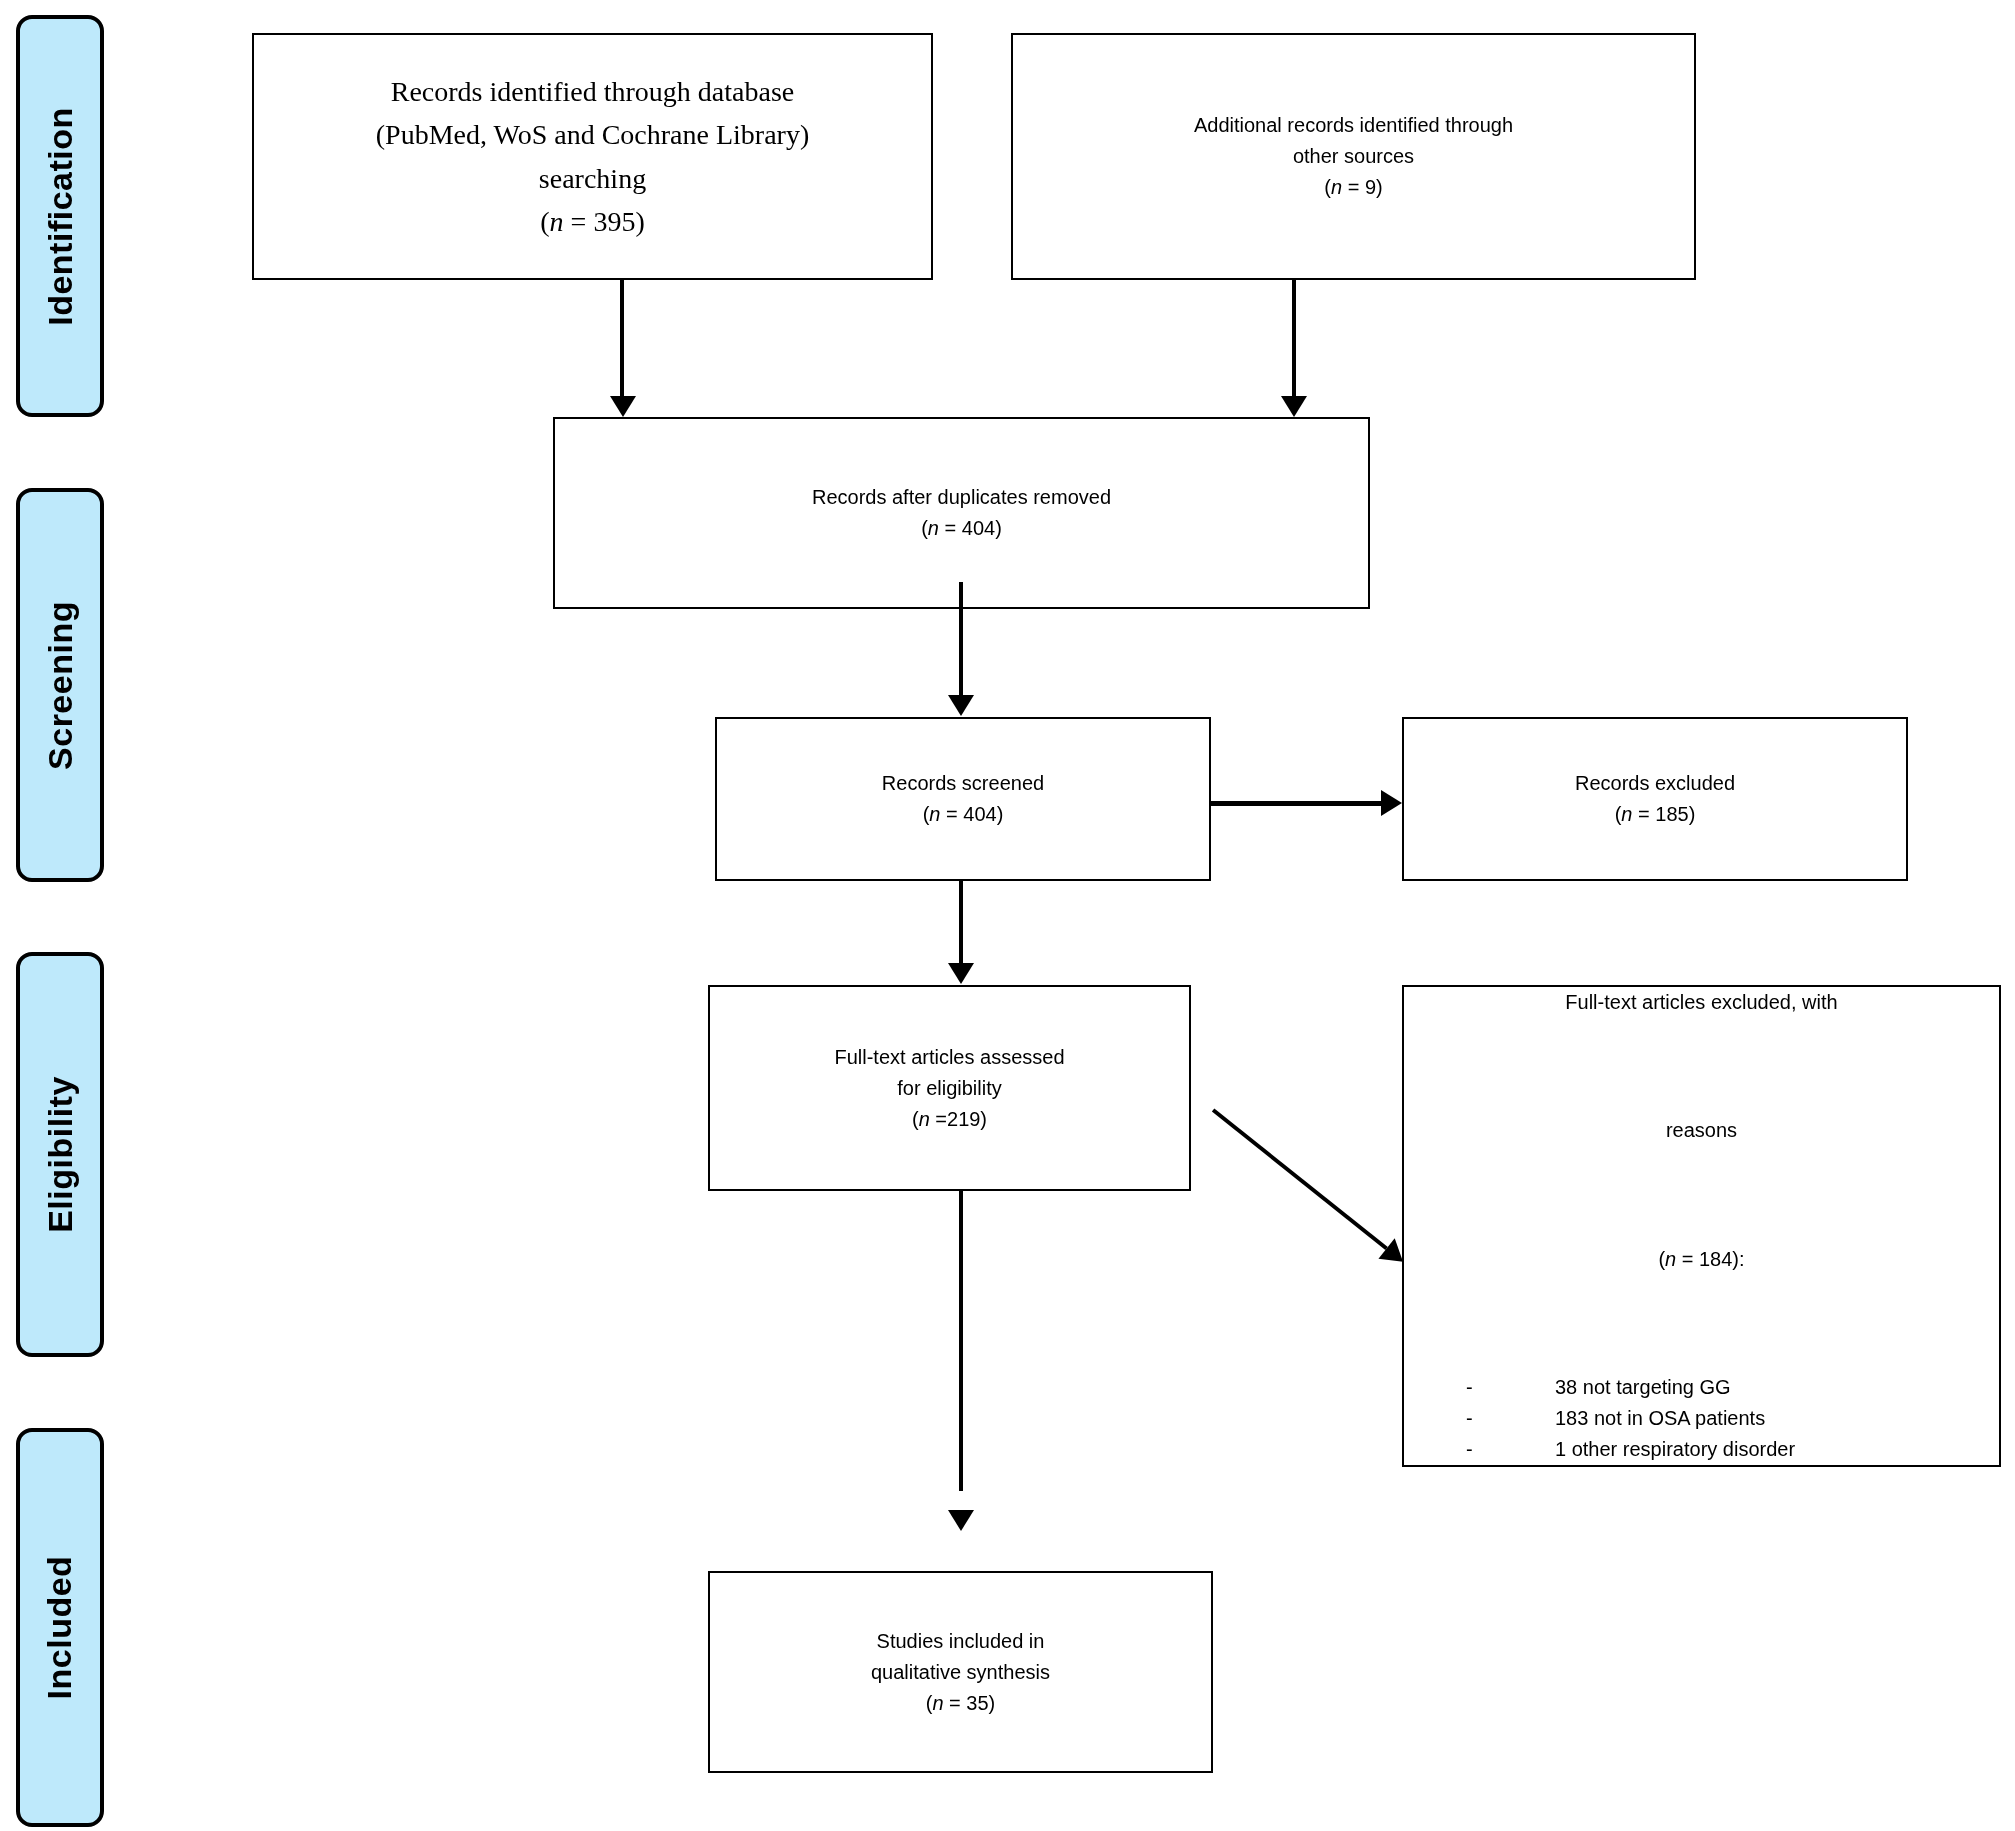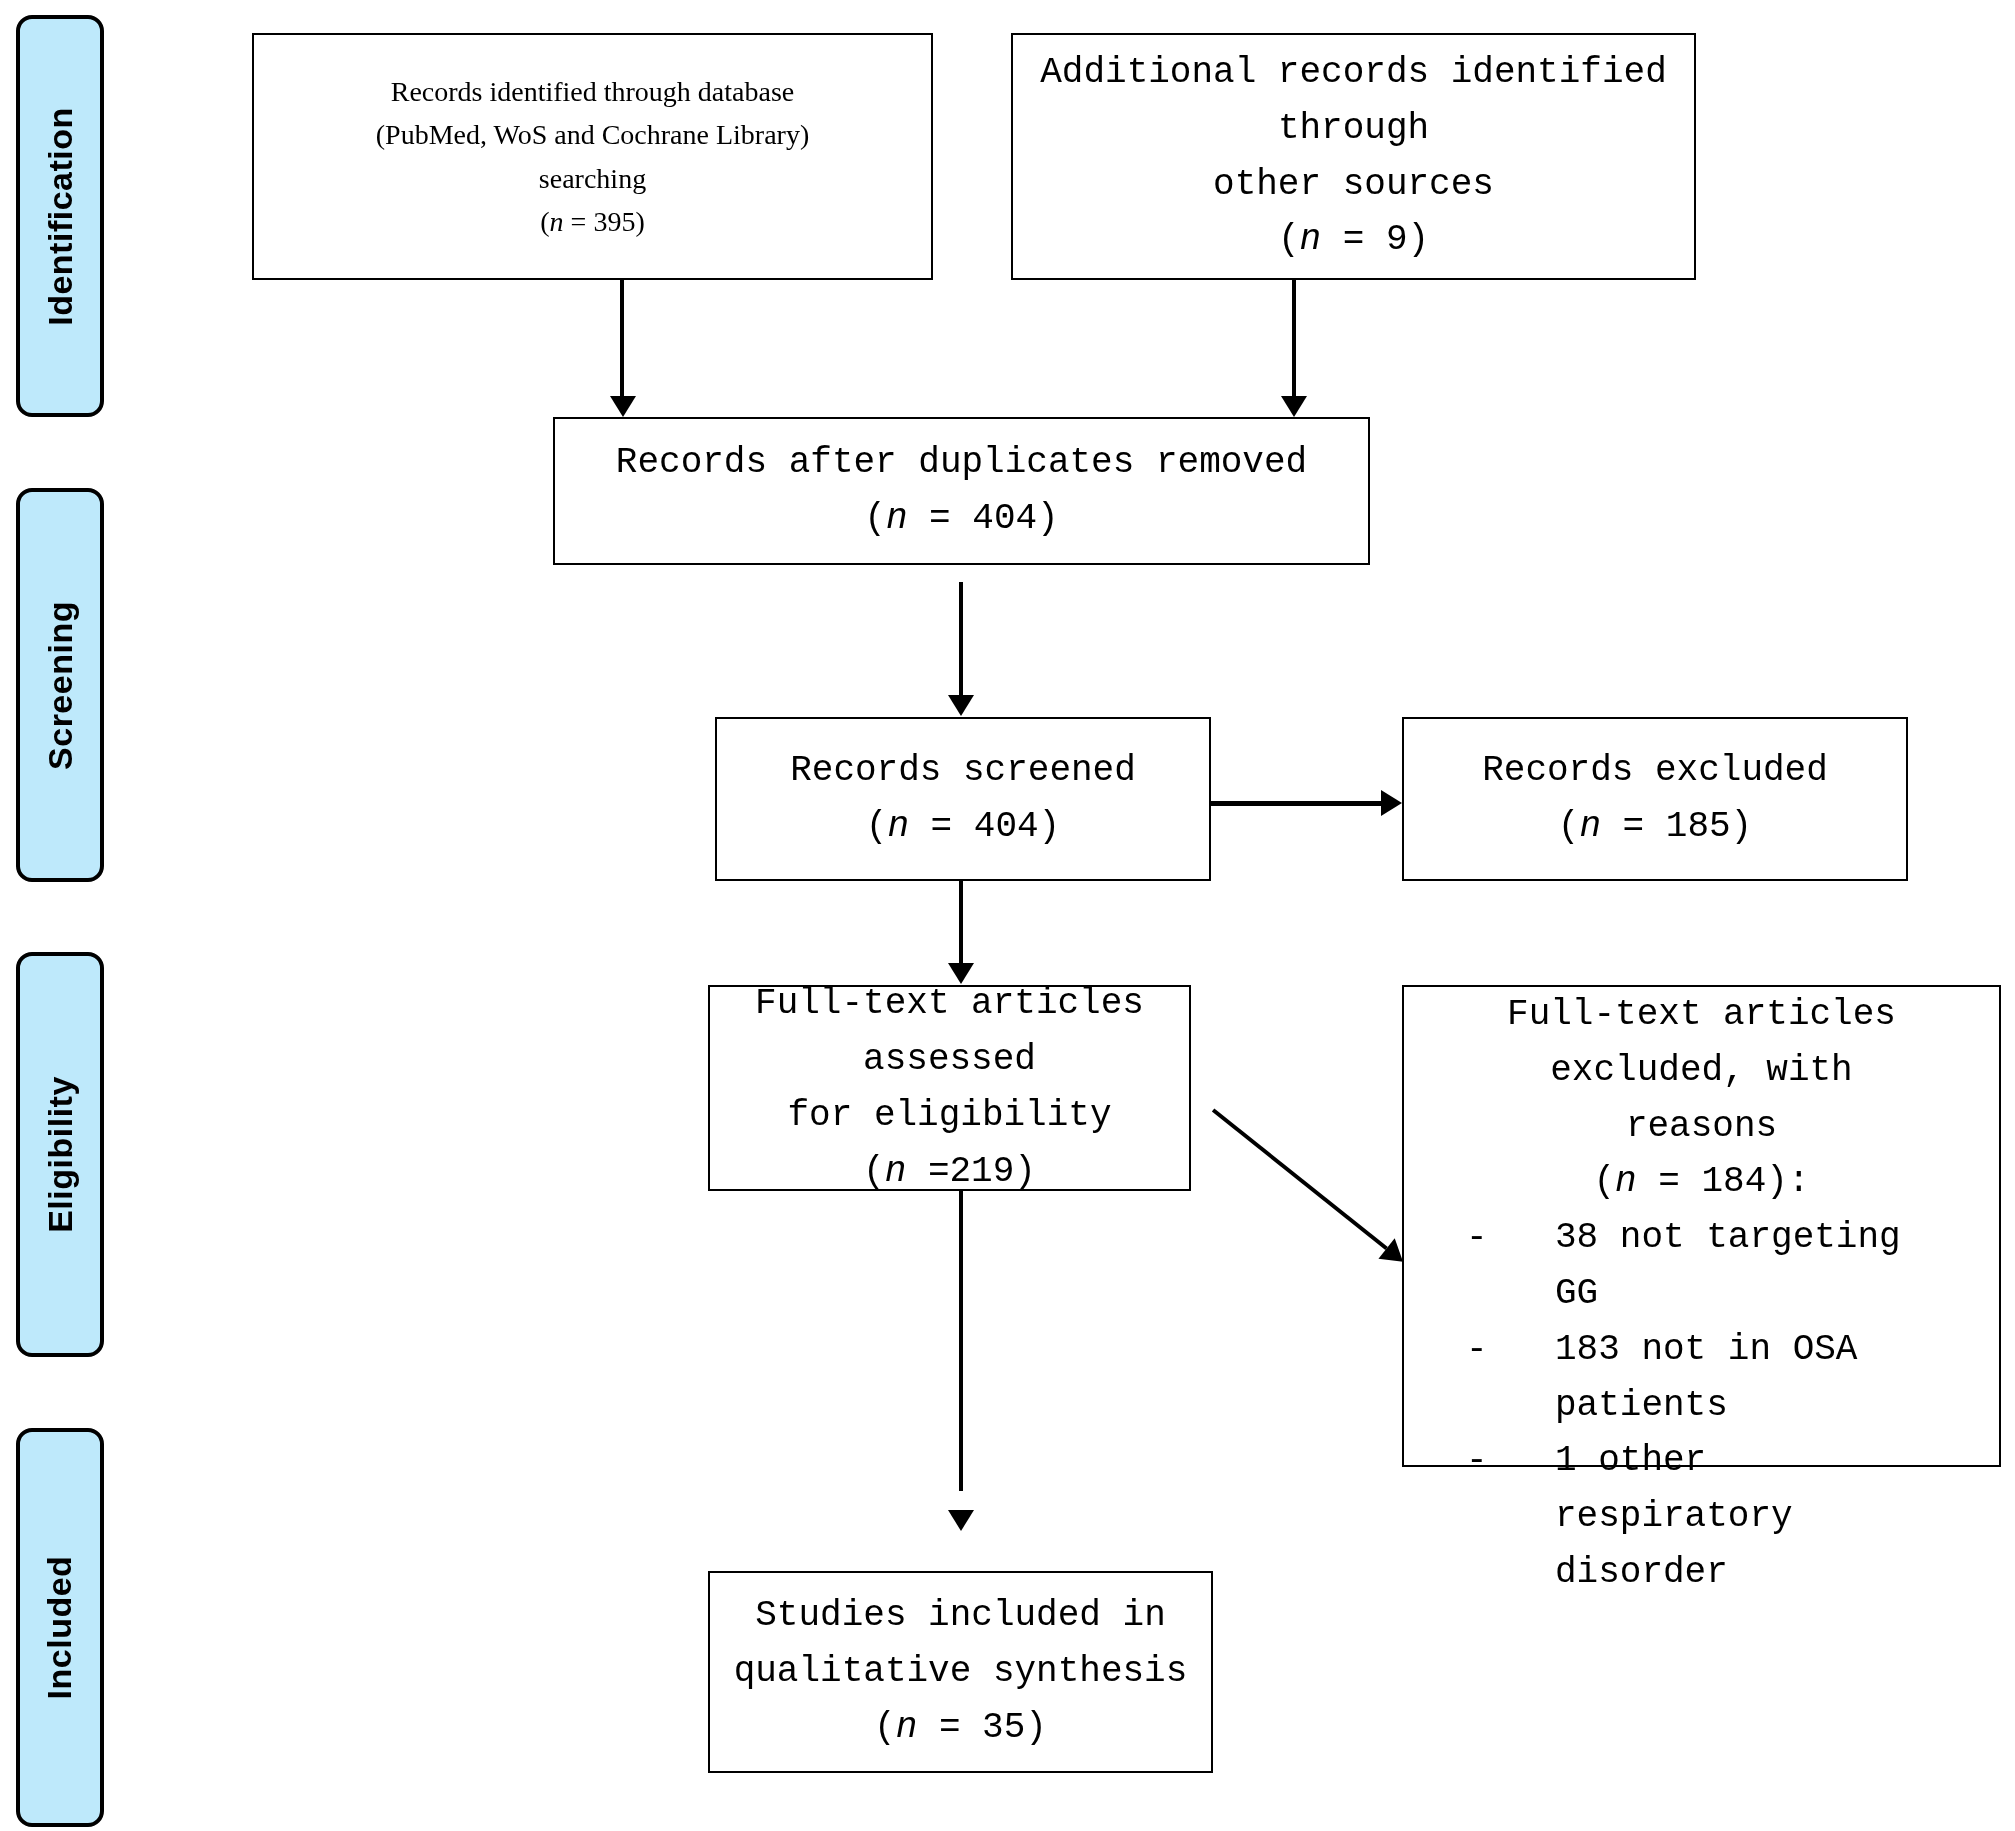--- a/index.html
+++ b/index.html
@@ -38,23 +38,22 @@
   .box {
     position: absolute;
     background: #ffffff;
     border: 2.7px solid #000000;
     box-sizing: border-box;
     display: flex;
     flex-direction: column;
     align-items: center;
     justify-content: center;
     text-align: center;
-    font-size: 36px;
+    font-size: 20px;
     line-height: 1.55;
-    font-family: Liberation Mono, monospace;
   }
   .box.serif {
     font-family: "Liberation Serif", serif;
     font-size: 28px;
     line-height: 1.55;
   }
   .box .tline { display: block; }
   .box .tline i { font-style: italic; }
 
   
@@ -118,21 +117,21 @@
     <div class="tline">searching</div>
     <div class="tline">(<i>n</i> = 395)</div>
   </div>
 
   <div class="box" style="left:1011px; top:33px; width:685px; height:247px;">
     <div class="tline">Additional records identified through</div>
     <div class="tline">other sources</div>
     <div class="tline">(<i>n</i> = 9)</div>
   </div>
 
-  <div class="box" style="left:553px; top:417px; width:817px; height:148px;">
+  <div class="box" style="left:553px; top:417px; width:817px; height:192px;">
     <div class="tline">Records after duplicates removed</div>
     <div class="tline">(<i>n</i> = 404)</div>
   </div>
 
   <div class="box" style="left:715px; top:717px; width:496px; height:164px;">
     <div class="tline">Records screened</div>
     <div class="tline">(<i>n</i> = 404)</div>
   </div>
 
   <div class="box" style="left:1402px; top:717px; width:506px; height:164px;">

